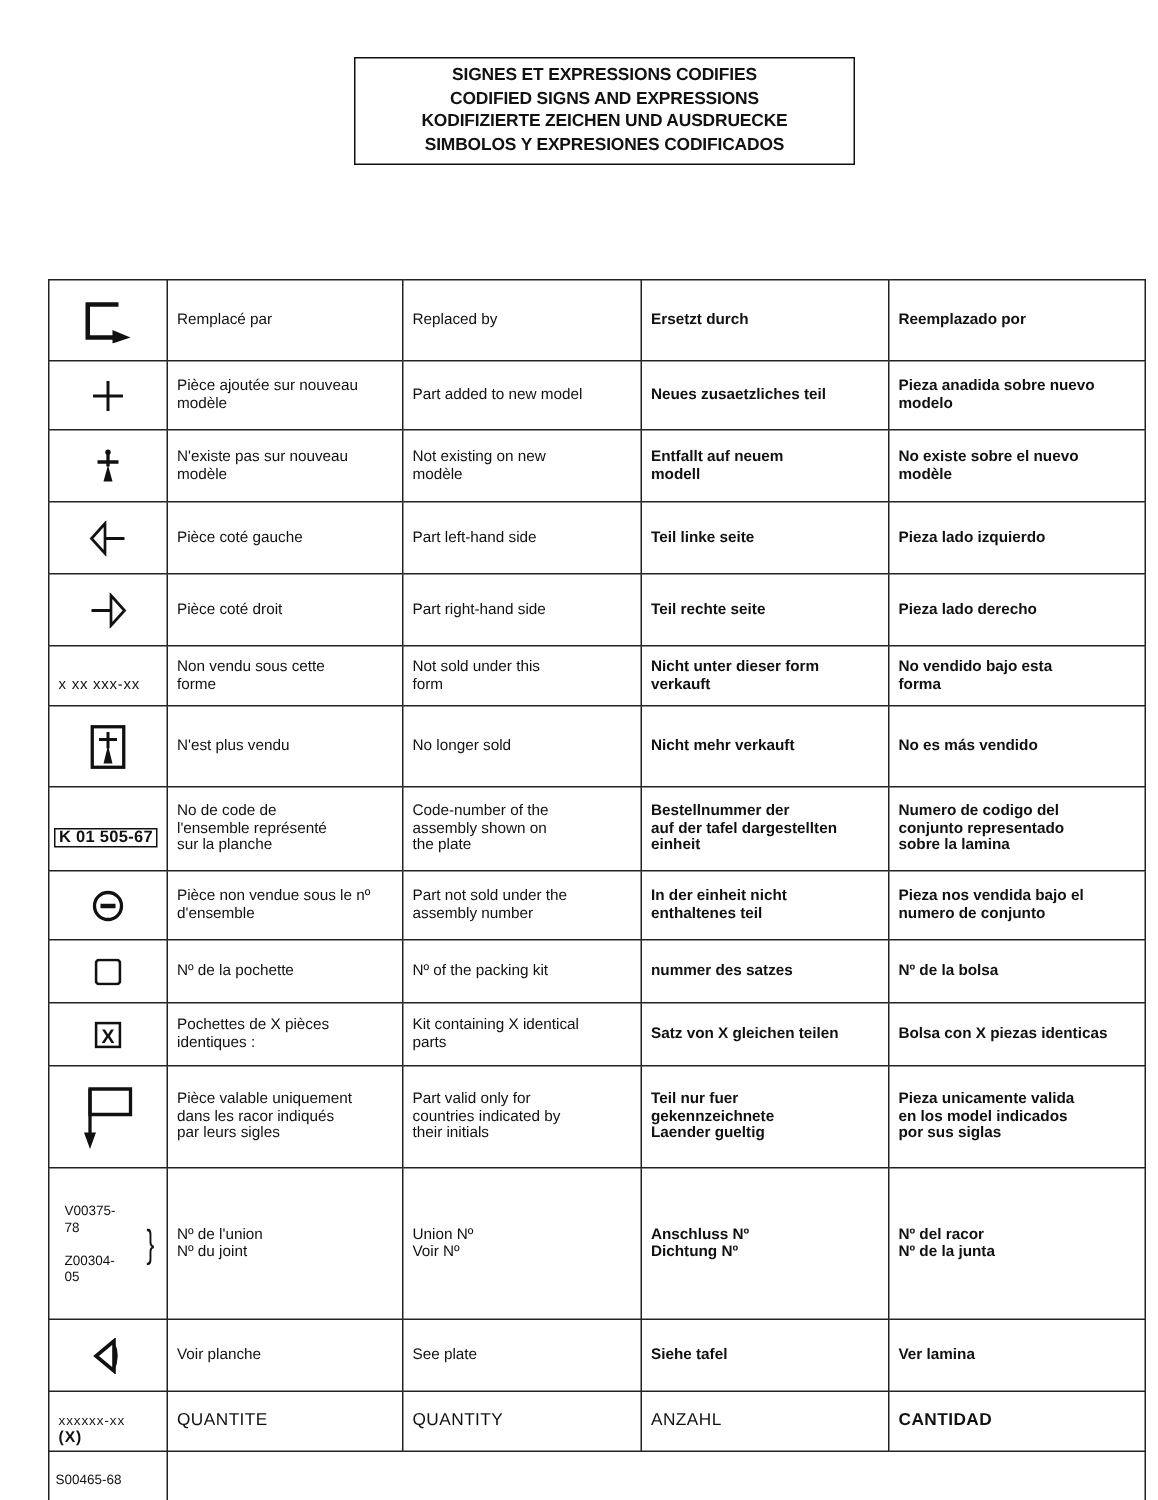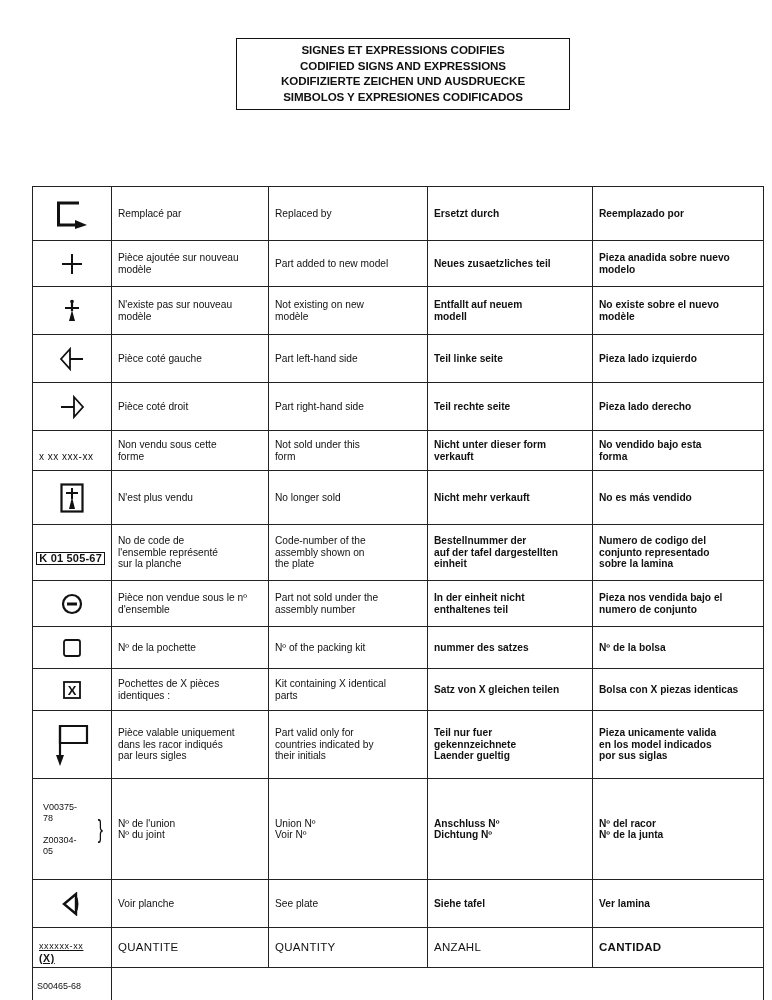--- a/index.html
+++ b/index.html
@@ -28,21 +28,21 @@
     td.quant { text-align: center; font-size: 11.5px; letter-spacing: 0.3px; }
     td.de, td.es { font-weight: bold; }
     .sym svg { display: block; margin: 0 auto; }
     .codetext { font-weight: normal; font-size: 10px; letter-spacing: 0.5px; }
     .kbox {
       display: inline-block; border: 1.3px solid #111; padding: 0 2px;
       font-weight: bold; font-size: 11px; letter-spacing: 0.2px;
     }
     .union { display: flex; align-items: center; justify-content: flex-start; padding-left: 4px; font-size: 9px; line-height: 11px; gap: 16px; }
     .brace { font-size: 26px; line-height: 22px; margin-left: 3px; transform: scaleX(0.6); }
-    .qcode { font-size: 9px; letter-spacing: 0.6px; padding-left: 2px; text-align: left; text-decoration: underline; }
+    .qcode { font-size: 9px; letter-spacing: 0.6px; padding-left: 2px; text-align: left; }
     .qcode b { font-size: 10.5px; }
     .footer-left { font-size: 9px; line-height: 12px; padding: 0 4px !important; }
     .footer-left div:nth-child(n+2) { padding-left: 10px; }
     .footer-right { font-size: 10.3px; line-height: 12.5px; padding-left: 44px !important; white-space: nowrap !important; }
   </style>
 </head>
 <body>
 
 <div class="title-box">
   <div>SIGNES ET EXPRESSIONS CODIFIES</div>

